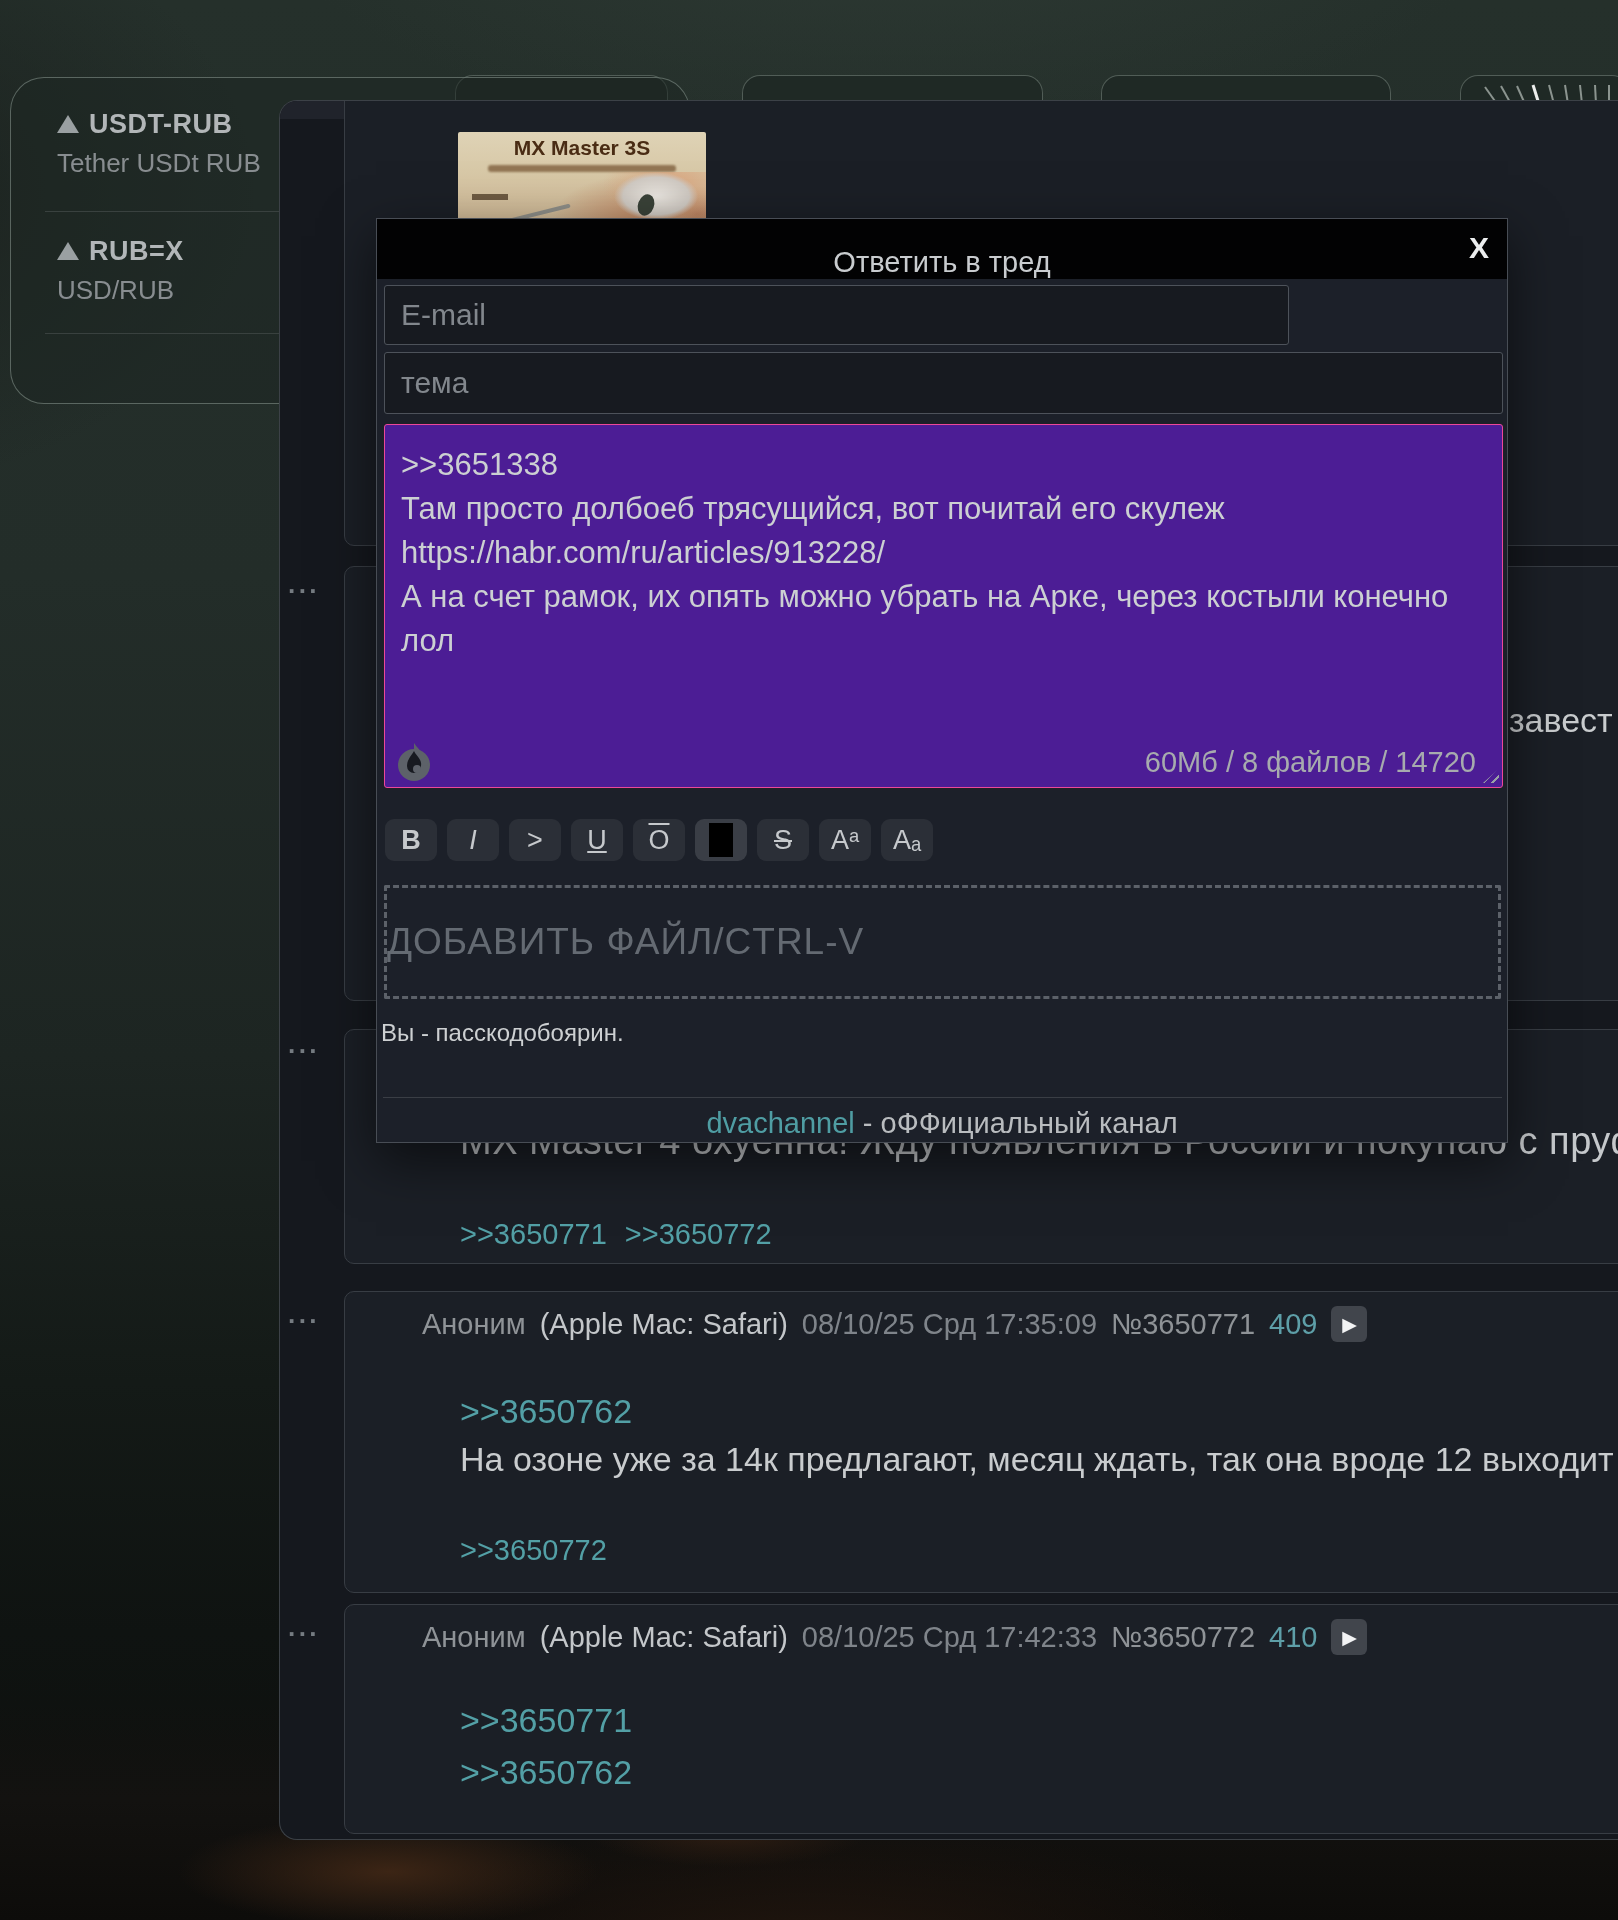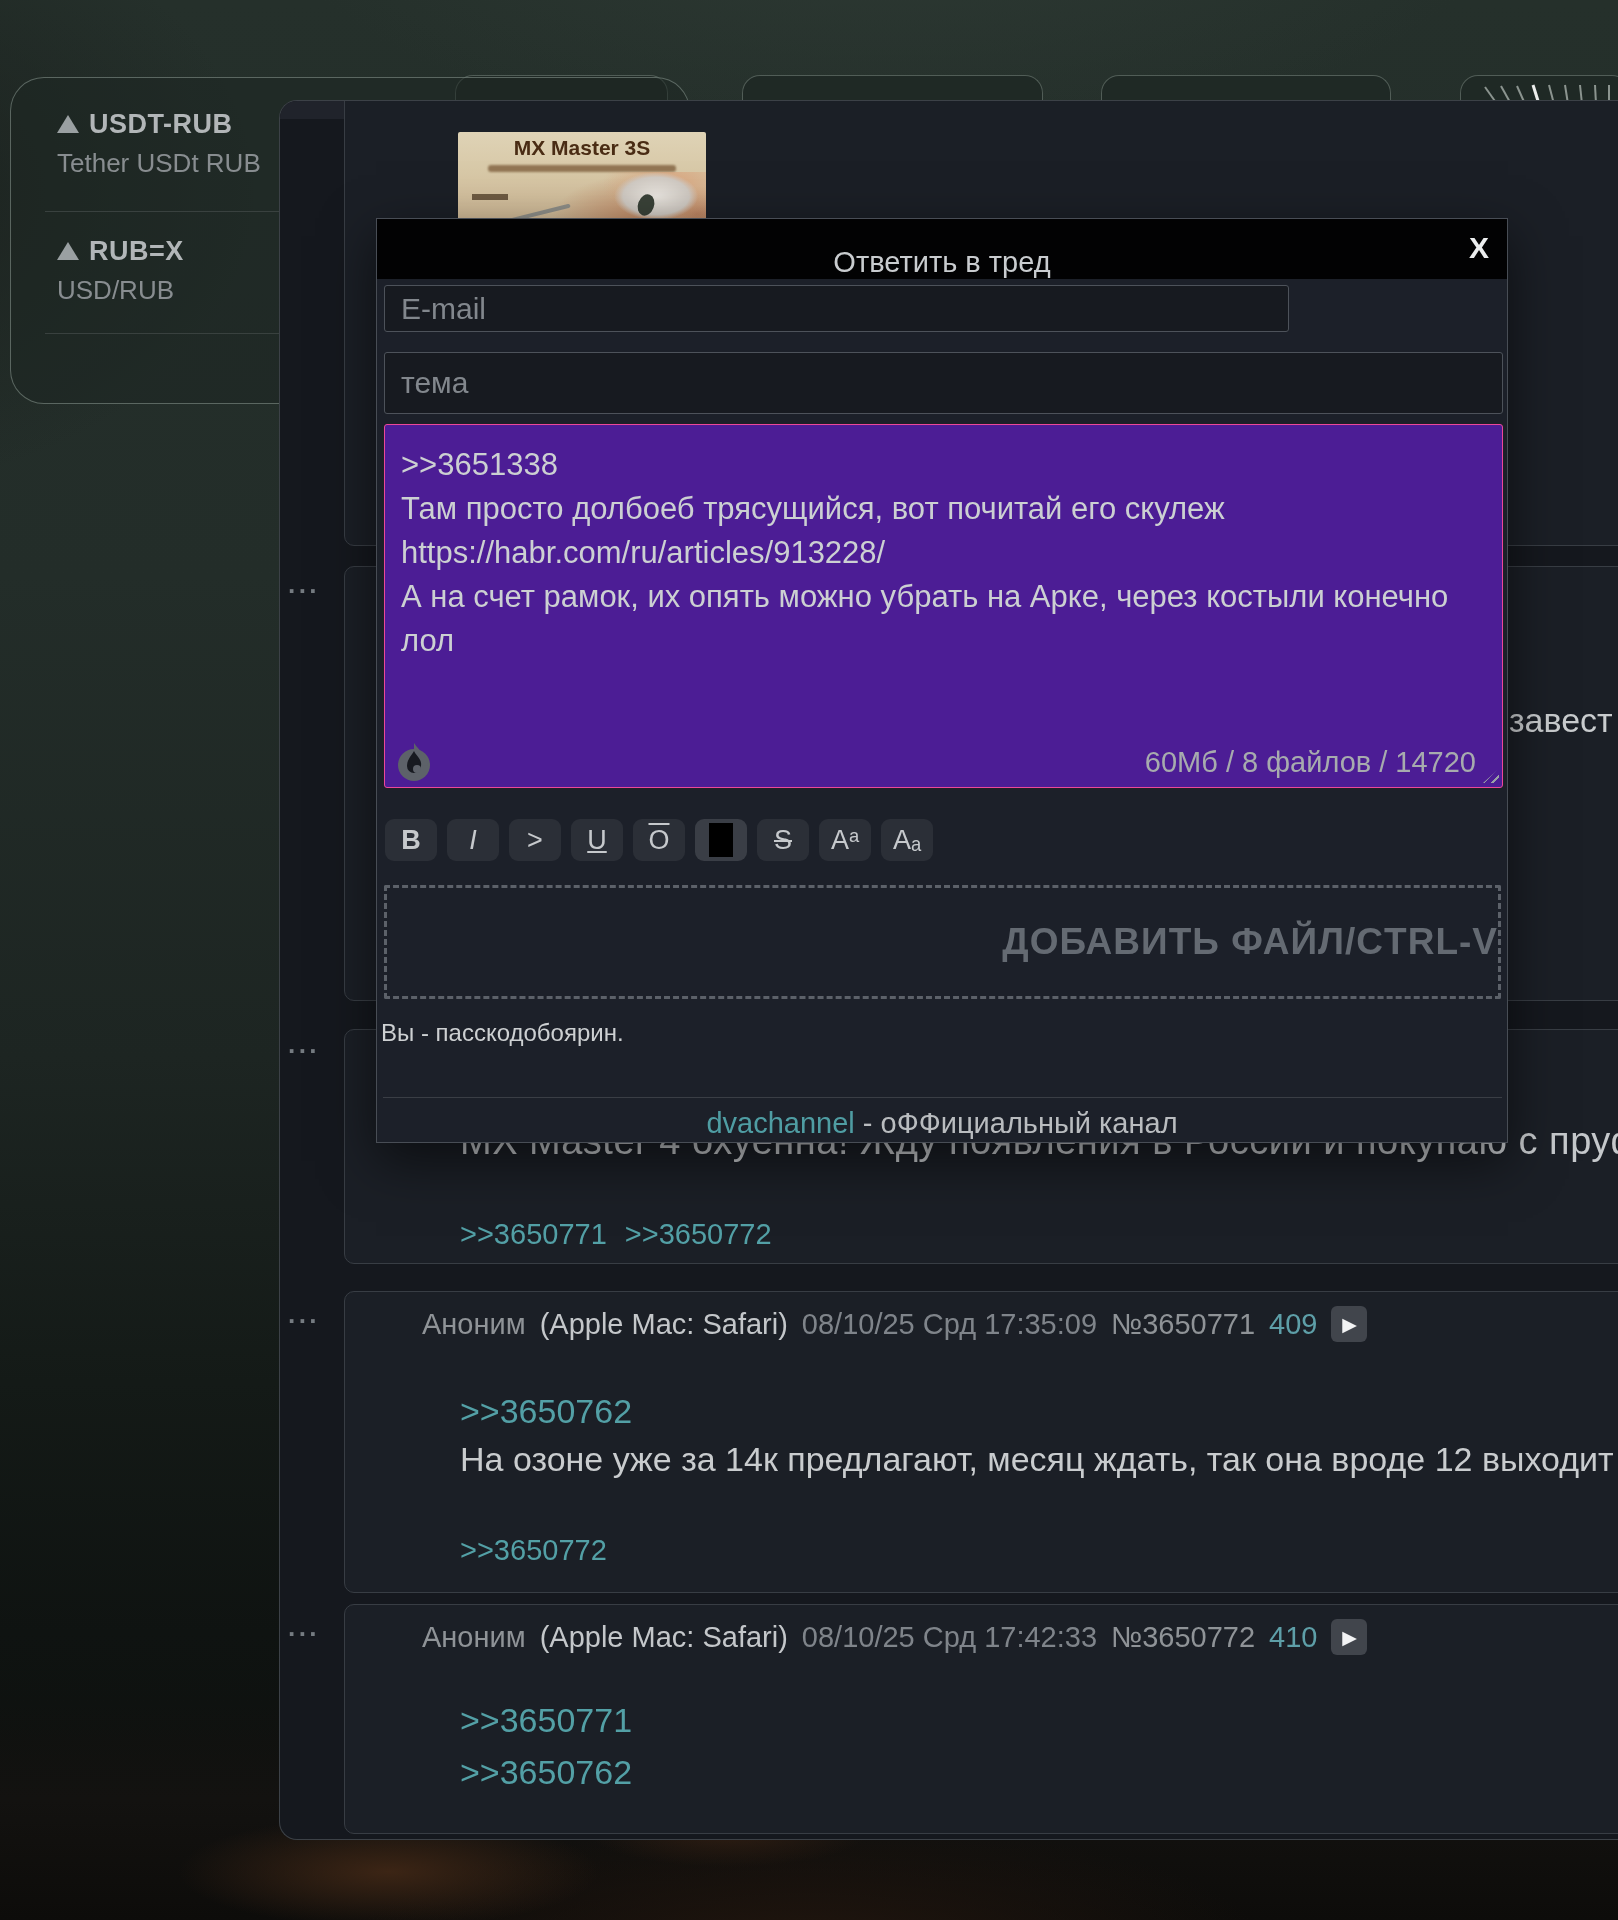--- a/index.html
+++ b/index.html
@@ -79,21 +79,21 @@
   
   #modal { left:96px; top:117px; width:1132px; height:925px; background:#1c2029;
     border:1px solid #484d55; box-shadow:0 18px 50px rgba(0,0,0,.55); z-index:5; }
   #mTitlebar { left:0; top:0; width:1130px; height:60px; background:#020203; display:flex;
     align-items:flex-end; justify-content:center; }
   #mTitle { color:#c9cccf; font-size:29px; }
   #mClose { position:absolute; right:18px; top:12px; color:#eceeef; font-size:30px; font-weight:bold; }
   .mInput { background:#171a20; border:1px solid #4d525a; border-radius:3px; color:#ccd0d2;
     font-size:30px; font-family:"Liberation Sans",sans-serif; padding:0 16px; }
   .mInput::placeholder { color:#82878d; opacity:1; }
-  #mEmail { left:7px; top:66px; width:905px; height:47px; }
+  #mEmail { left:7px; top:66px; width:905px; height:60px; }
   #mSubmit { left:918px; top:66px; width:209px; height:60px; background:#20242c;
     border:1px solid #656b73; border-radius:4px; color:#d3d6d8; font-size:30px; display:flex;
     align-items:center; justify-content:center; }
   #mTema { left:7px; top:133px; width:1119px; height:62px; }
   #mTextarea { left:7px; top:205px; width:1119px; height:364px; background:#4c1d95;
     border:1px solid #ec4899; border-radius:3px; }
   #mMessage { left:16px; top:18px; width:1080px; color:#ccd0d2; font-size:31px; line-height:44px;
     white-space:pre-wrap; }
   #mLimits { position:absolute; right:26px; bottom:8px; color:#a7abae; font-size:29px; }
   #mLogo { position:absolute; left:8px; bottom:4px; }
@@ -108,21 +108,21 @@
   .fmtS { text-decoration:line-through; }
   .fmtI { font-style:italic; }
   .fmtB { font-weight:bold; }
   #btnSpoiler { background:#3a3e46; }
   #btnSpoiler .blackbox { width:24px; height:34px; background:#000; }
   #mChecks { position:absolute; right:0; top:0; height:42px; display:flex; align-items:center; gap:26px; }
   .chkGroup { display:flex; align-items:center; gap:10px; }
   .chkBox { width:27px; height:27px; background:#f5f6f7; border-radius:7px; }
   .chkLabel { color:#ced1d3; font-size:30px; white-space:nowrap; }
   #mDropzone { left:7px; top:666px; width:1117px; height:114px; border:3px dashed #5c6169;
-    border-radius:2px; display:flex; align-items:center; justify-content:flex-end;font-weight:bold; }
+    border-radius:2px; display:flex; align-items:center; justify-content:flex-start; }
   #mDropText { color:#646a72; font-size:37px; letter-spacing:1px; }
   #mPasscode { left:4px; top:800px; color:#cdd0d2; font-size:24px; }
   #mDivider { left:6px; top:878px; width:1119px; height:0; border-top:1px solid #3a3e45; }
   #mFooter { left:0; top:888px; width:1130px; text-align:center; font-size:29px; }
   #mFooterLink { color:#4f9da3; }
   #mFooterText { color:#b9bcbf; }
 
   
   #gaugeTicks { position:absolute; left:18px; top:8px; }
 </style>

